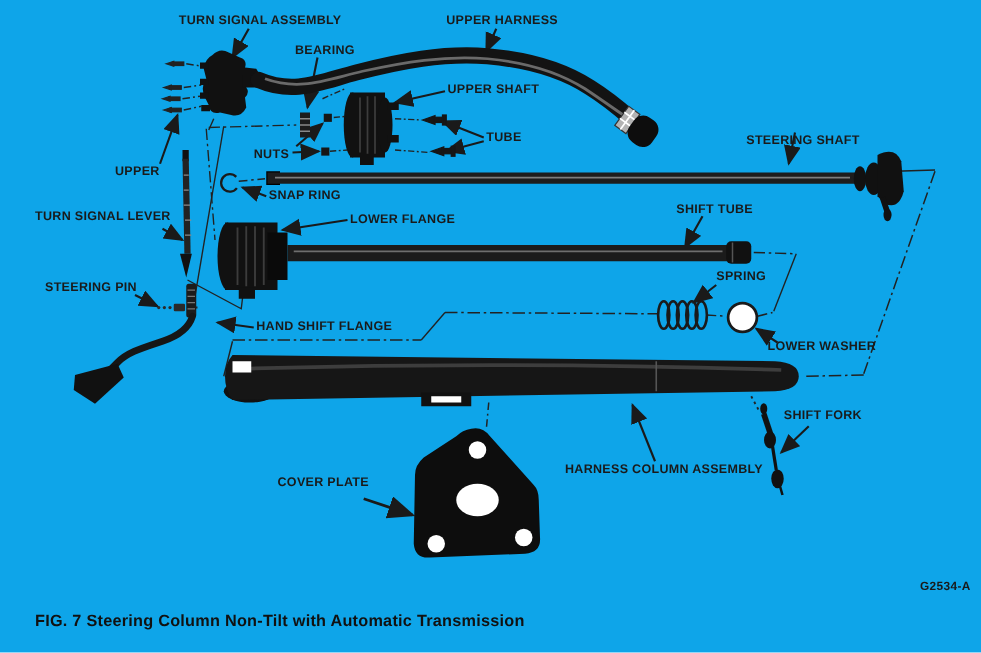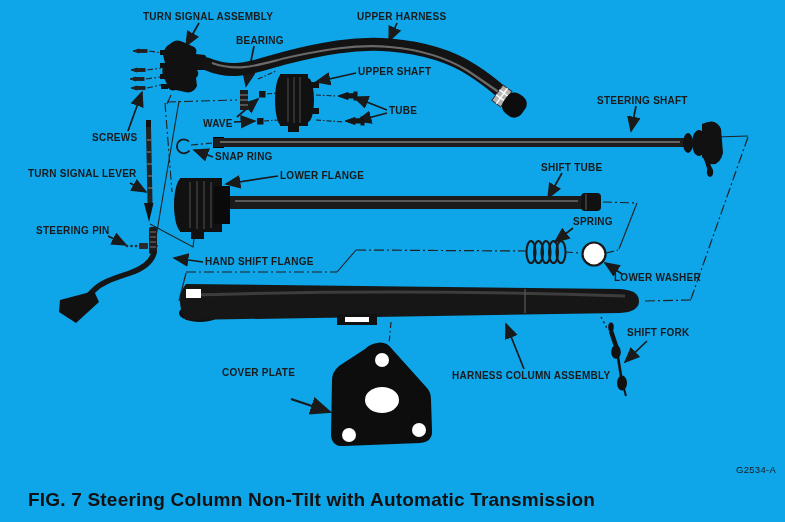--- a/index.html
+++ b/index.html
@@ -1,22 +1,22 @@
 <!DOCTYPE html>
 <html><head>
 <meta charset="utf-8">
 <style>
   html,body{margin:0;padding:0;background:#fff;}
   #page{position:relative;width:785px;height:522px;background:#0ea5e9;overflow:hidden;
         font-family:"Liberation Sans",sans-serif;}
   #diagram-svg{position:absolute;left:0;top:0;}
   .part-label{position:absolute;font-size:10px;font-weight:bold;color:#1a1a1a;
         letter-spacing:.25px;white-space:nowrap;line-height:1;}
-  .ref-code{position:absolute;font-size:9.5px;font-weight:normal;color:#1a1a1a;letter-spacing:.3px;}
-  .caption{position:absolute;font-size:19px;font-weight:bold;color:#111;letter-spacing:.2px;white-space:nowrap;}
+  .ref-code{position:absolute;font-size:9.5px;font-weight:bold;color:#1a1a1a;letter-spacing:.3px;}
+  .caption{position:absolute;font-size:13px;font-weight:bold;color:#111;letter-spacing:.2px;white-space:nowrap;}
 </style>
 </head>
 <body>
 
 <div id="page">
 
 <svg id="diagram-svg" width="785" height="522" viewBox="0 0 785 522">
   <defs>
     <marker id="ah" markerWidth="11" markerHeight="9" refX="8.5" refY="4" orient="auto">
       <path d="M0,0 L9.5,4 L0,8 Z" fill="#1a1a1a"></path>
@@ -238,30 +238,30 @@
     <circle cx="419" cy="430" r="7" fill="#fff"></circle>
     <ellipse cx="382" cy="400" rx="17" ry="13" fill="#fff"></ellipse>
   </g>
 </svg>
 
   <div class="part-label" style="left:143px;top:12px">TURN SIGNAL ASSEMBLY</div>
   <div class="part-label" style="left:357px;top:12px">UPPER HARNESS</div>
   <div class="part-label" style="left:236px;top:36px">BEARING</div>
   <div class="part-label" style="left:358px;top:67px">UPPER SHAFT</div>
   <div class="part-label" style="left:389px;top:106px">TUBE</div>
-  <div class="part-label" style="left:203px;top:119px">WAVE</div>
-  <div class="part-label" style="left:92px;top:133px">SCREWS</div>
+  <div class="part-label" style="left:203px;top:119px">NUTS</div>
+  <div class="part-label" style="left:92px;top:133px">UPPER</div>
   <div class="part-label" style="left:215px;top:152px">SNAP RING</div>
-  <div class="part-label" style="left:597px;top:96px">STEERING SHAFT</div>
+  <div class="part-label" style="left:597px;top:108px">STEERING SHAFT</div>
   <div class="part-label" style="left:541px;top:163px">SHIFT TUBE</div>
   <div class="part-label" style="left:28px;top:169px">TURN SIGNAL LEVER</div>
   <div class="part-label" style="left:280px;top:171px">LOWER FLANGE</div>
   <div class="part-label" style="left:573px;top:217px">SPRING</div>
   <div class="part-label" style="left:36px;top:226px">STEERING PIN</div>
   <div class="part-label" style="left:205px;top:257px">HAND SHIFT FLANGE</div>
   <div class="part-label" style="left:614px;top:273px">LOWER WASHER</div>
   <div class="part-label" style="left:627px;top:328px">SHIFT FORK</div>
   <div class="part-label" style="left:452px;top:371px">HARNESS COLUMN ASSEMBLY</div>
-  <div class="part-label" style="left:222px;top:368px">COVER PLATE</div>
+  <div class="part-label" style="left:222px;top:382px">COVER PLATE</div>
 
   <div class="ref-code" style="left:736px;top:464px">G2534-A</div>
   <div class="caption" style="left:28px;top:489px">FIG. 7 Steering Column Non-Tilt with Automatic Transmission</div>
 </div>
 
 </body></html>

